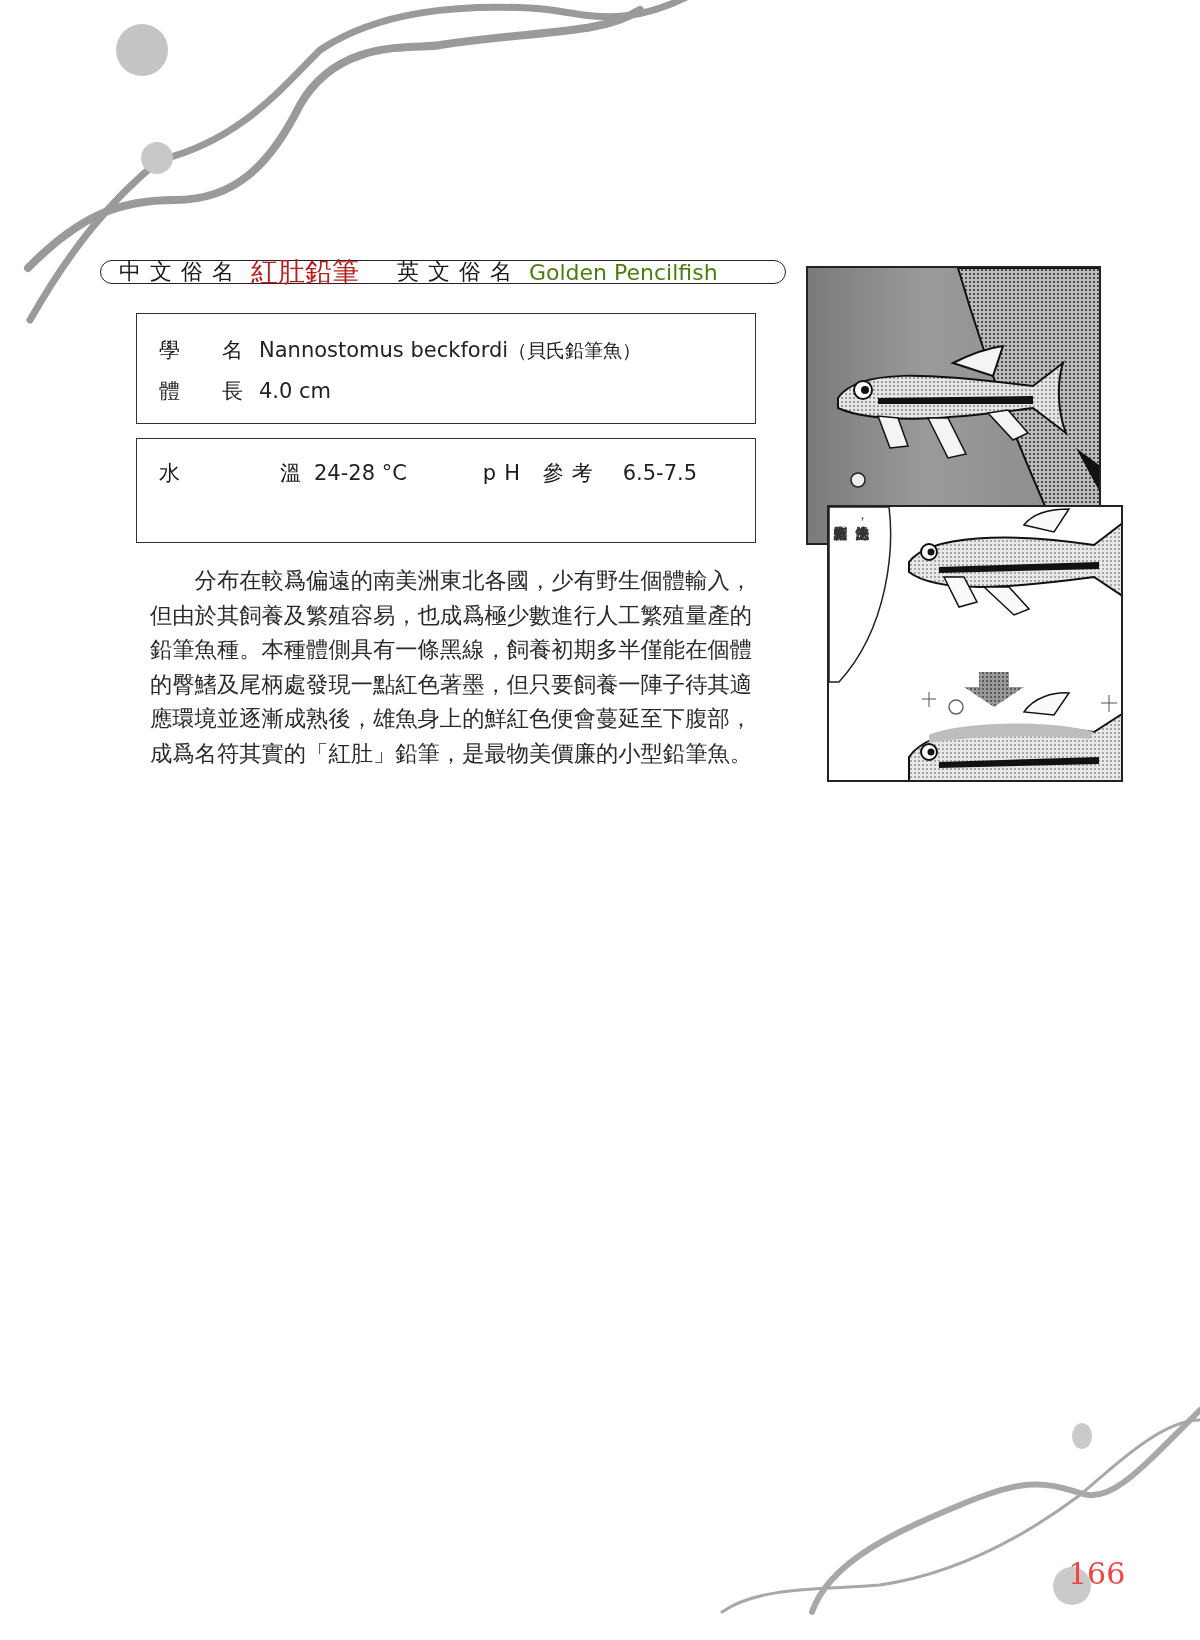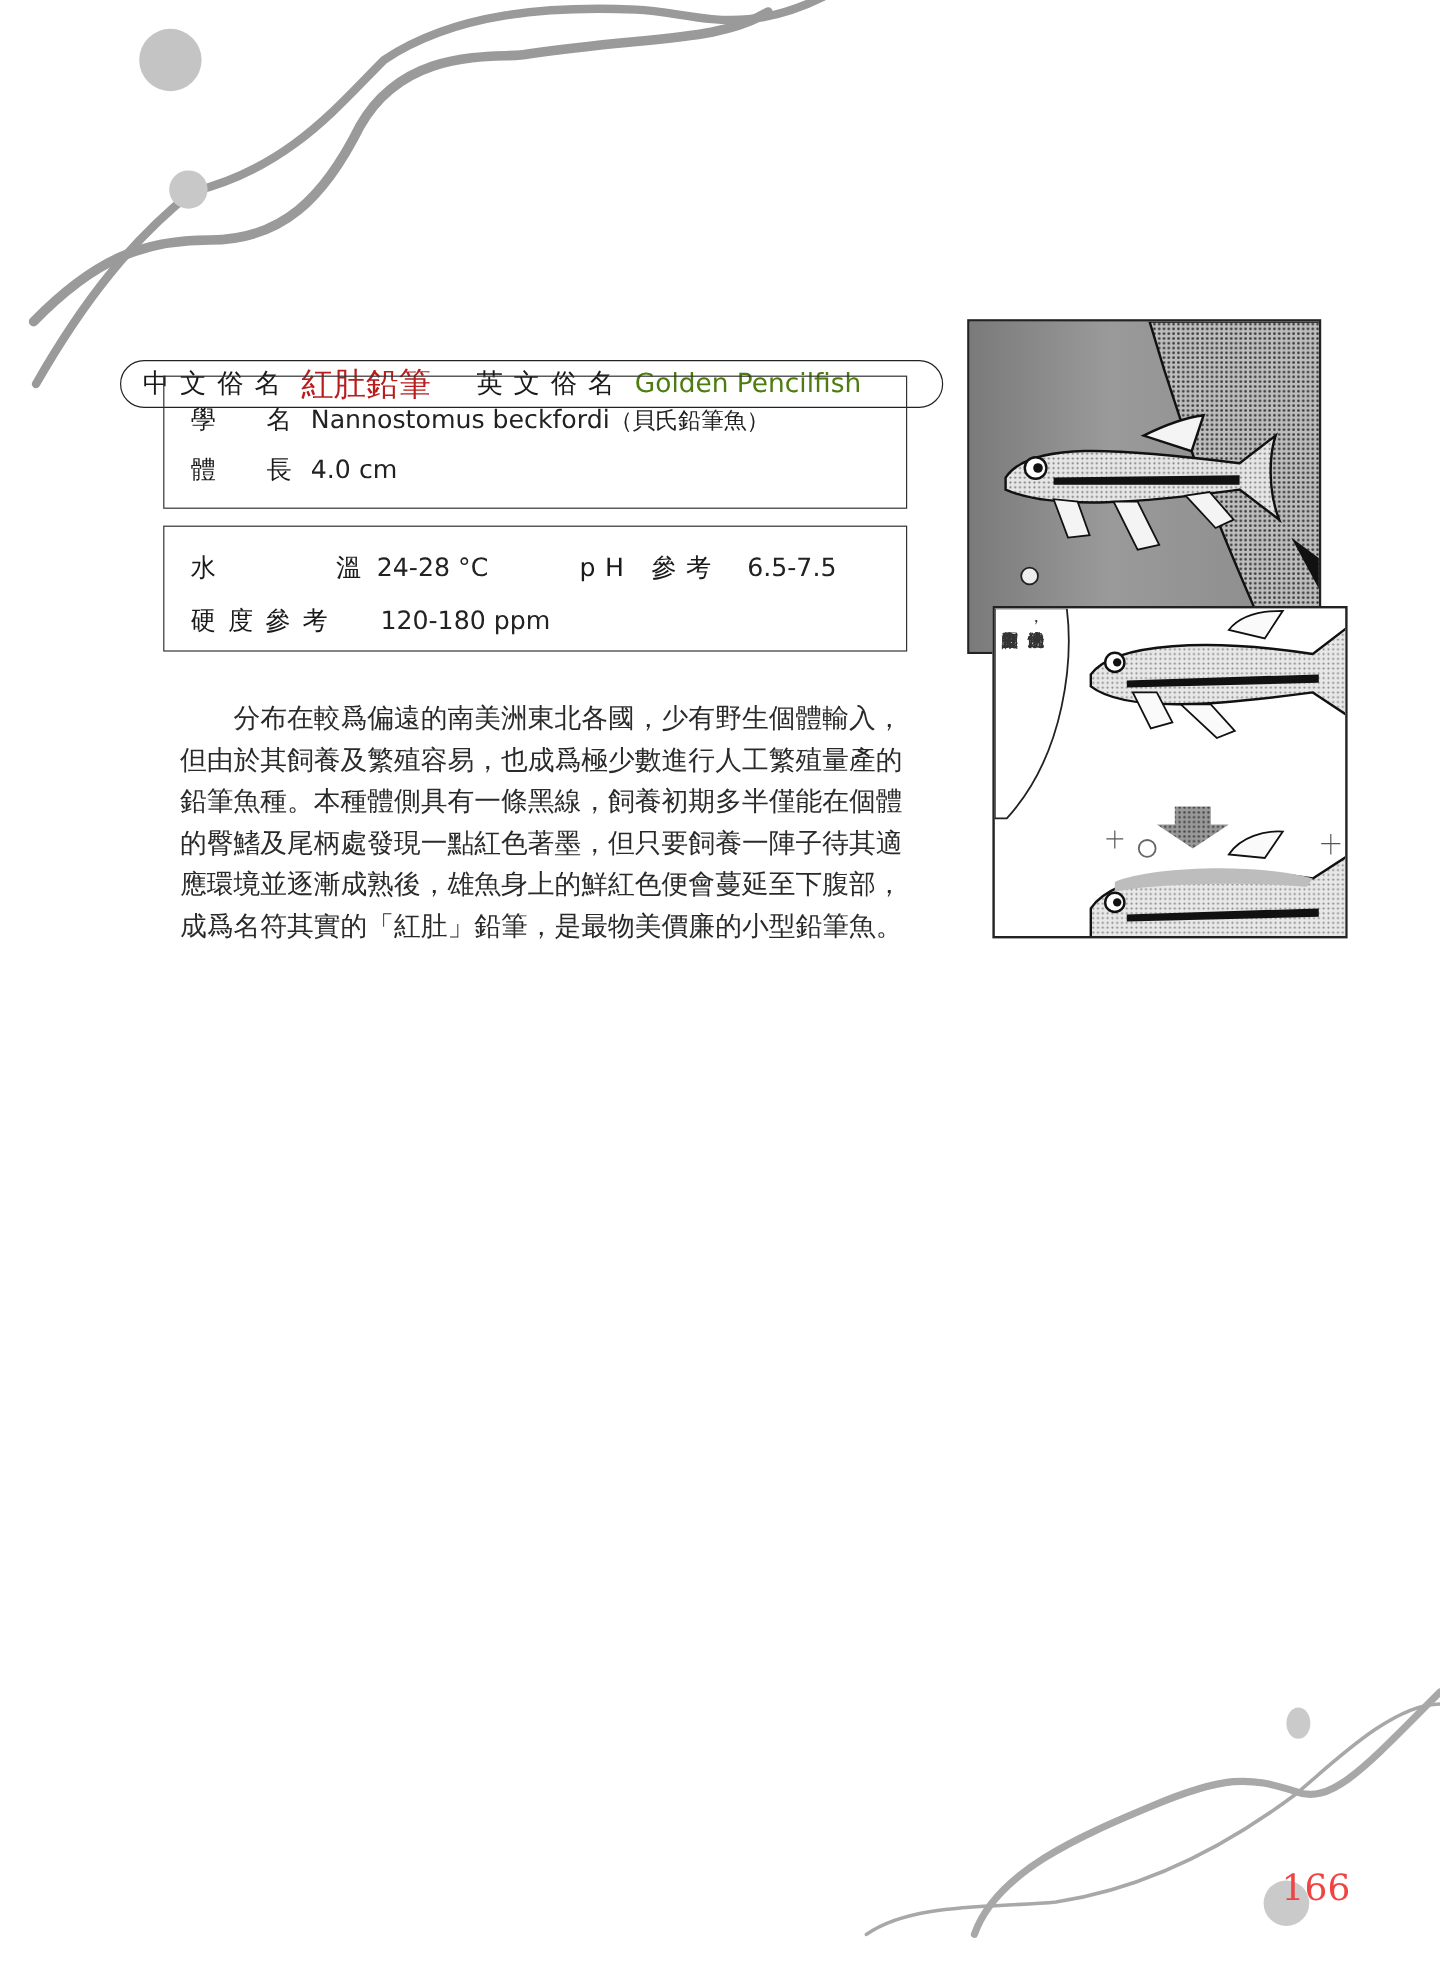--- a/index.html
+++ b/index.html
@@ -3,23 +3,23 @@
 <meta charset="utf-8">
 <style>
   html, body { margin:0; padding:0; }
   body {
     width:1200px; height:1640px; background:#ffffff; position:relative; overflow:hidden;
     font-family: "DejaVu Sans", "Liberation Sans", sans-serif; color:#1a1a1a;
   }
   .deco { position:absolute; left:0; top:0; width:1200px; height:1640px; pointer-events:none; }
 
   .header-pill {
-    position:absolute; left:100px; top:260px; width:686px; height:40px;
+    position:absolute; left:100px; top:260px; width:686px; height:24px;
     border:1.5px solid #222; border-radius:20px; box-sizing:border-box;
-    display:flex; align-items:center; padding-left:18px; font-size:22px; white-space:nowrap;margin-top:40px;
+    display:flex; align-items:center; padding-left:18px; font-size:22px; white-space:nowrap;
   }
   .header-pill .lbl { letter-spacing:9px; margin-right:8px; }
   .header-pill .val { font-size:27px; color:#b91c1c; margin-right:38px; }
   .header-pill .val-en { font-size:22px; color:#4d7c0f; }
 
   .box {
     position:absolute; left:136px; width:620px; border:1.5px solid #333; box-sizing:border-box;
     font-size:21px;
   }
   .box1 { top:313px; height:111px; }
@@ -30,21 +30,21 @@
   .box2 .r1 { top:20px; }
   .box2 .r2 { top:64px; }
   .lbl2 { display:inline-block; }
   .lbl-spread-wide { width:150px; display:flex; justify-content:space-between; padding-right:8px; box-sizing:border-box;}
   .lbl-hard { letter-spacing:10px; width:152px; }
   .v { color:#222; }
   .italic { }
   .ph-lbl { margin-left:76px; letter-spacing:8px; margin-right:22px; }
 
   .para {
-    position:absolute; left:150px; top:582px; width:602px; font-size:22.3px; line-height:34.5px;
+    position:absolute; left:150px; top:563px; width:602px; font-size:22.3px; line-height:34.5px;
     color:#2a2a2a; text-align:justify;
   }
   .para p { margin:0; text-indent:2em; }
 
   .panel-top {
     position:absolute; left:806px; top:266px; width:295px; height:279px;
     border:2px solid #222; box-sizing:border-box; overflow:hidden;
     background:linear-gradient(90deg,#7a7a7a 0%,#9a9a9a 40%,#8a8a8a 100%);
   }
   .panel-bottom {
@@ -105,24 +105,20 @@
 <div class="box box2">
   <div class="row r1">
     <span class="lbl2 lbl-spread-wide">
       <span>水</span>
       <span>溫</span>
     </span>
     <span class="v" style="margin-left:5px;">24-28 °C</span>
     <span class="ph-lbl">pH 參考</span>
     <span class="v">6.5-7.5</span>
   </div>
-  <div class="row r2">
-    <span class="lbl2 lbl-hard">硬度參考</span>
-    <span class="v" style="margin-left:6px;">120-180 ppm</span>
-  </div>
 </div>
 
 <div class="para">
   <p>分布在較爲偏遠的南美洲東北各國，少有野生個體輸入，但由於其飼養及繁殖容易，也成爲極少數進行人工繁殖量產的鉛筆魚種。本種體側具有一條黑線，飼養初期多半僅能在個體的臀鰭及尾柄處發現一點紅色著墨，但只要飼養一陣子待其適應環境並逐漸成熟後，雄魚身上的鮮紅色便會蔓延至下腹部，成爲名符其實的「紅肚」鉛筆，是最物美價廉的小型鉛筆魚。</p>
 </div>
 
 <div class="panel-top">
   <svg width="295" height="279" viewBox="0 0 295 279" xmlns="http://www.w3.org/2000/svg">
     <defs>
       <pattern id="dots" width="4" height="4" patternUnits="userSpaceOnUse">

